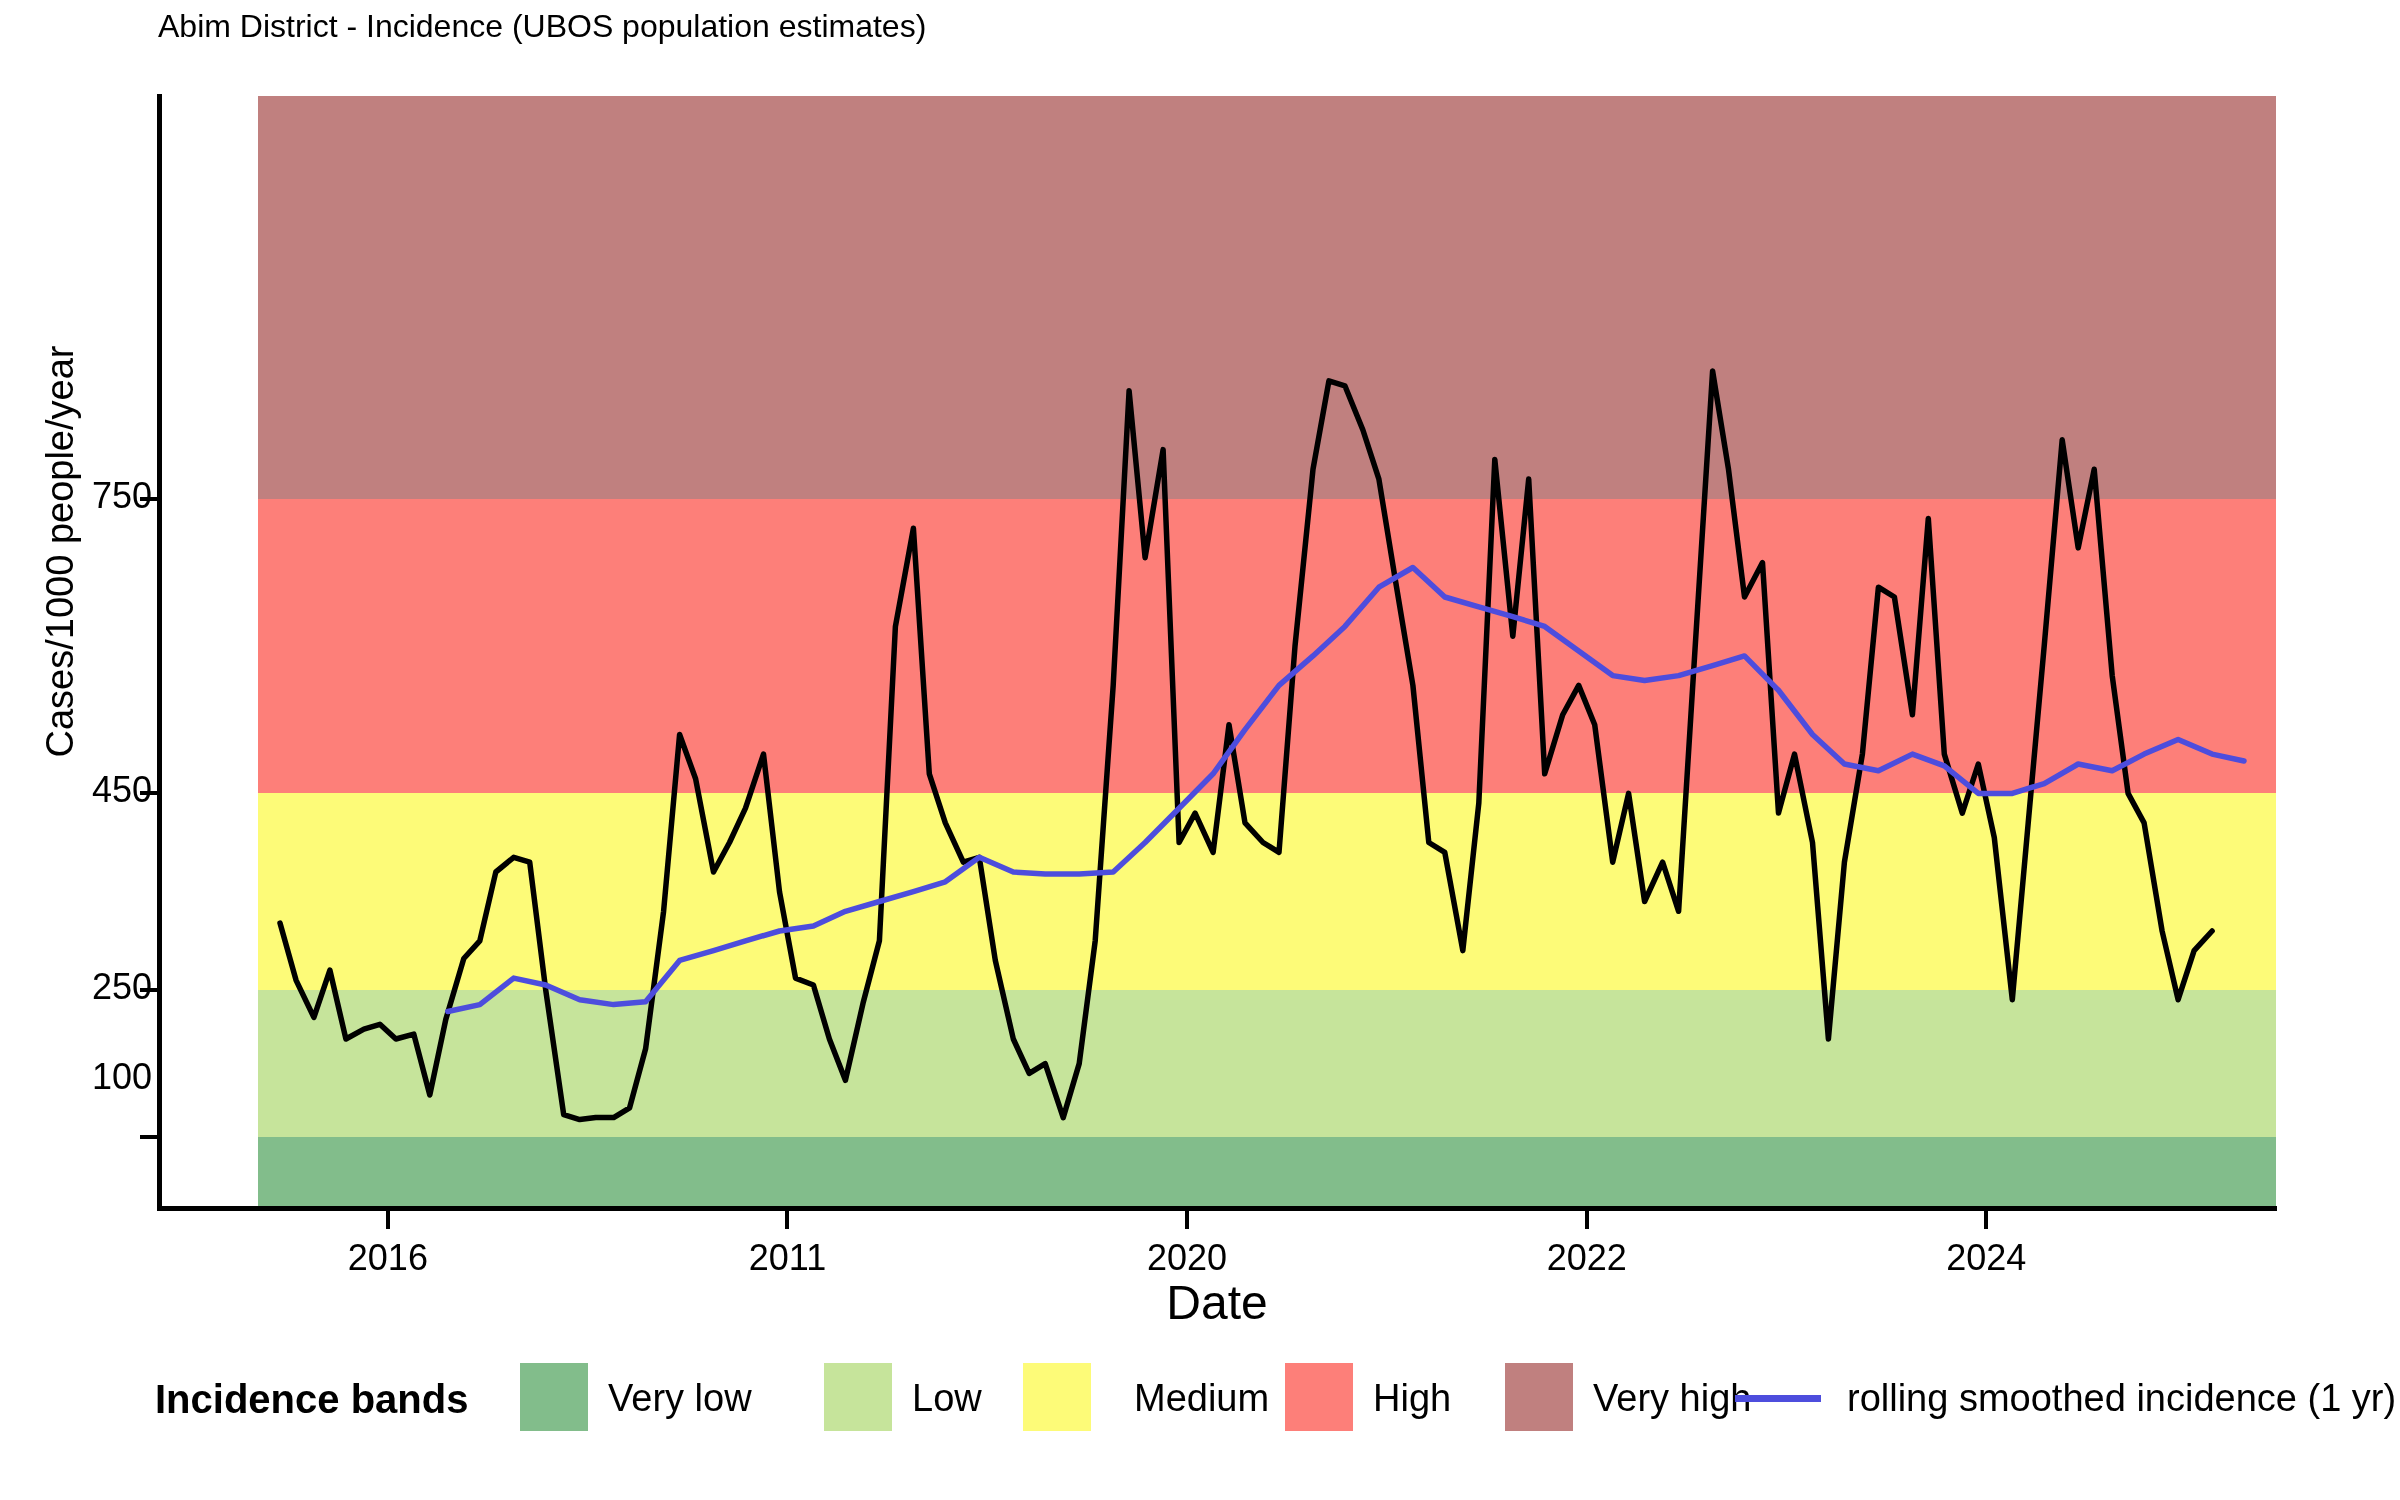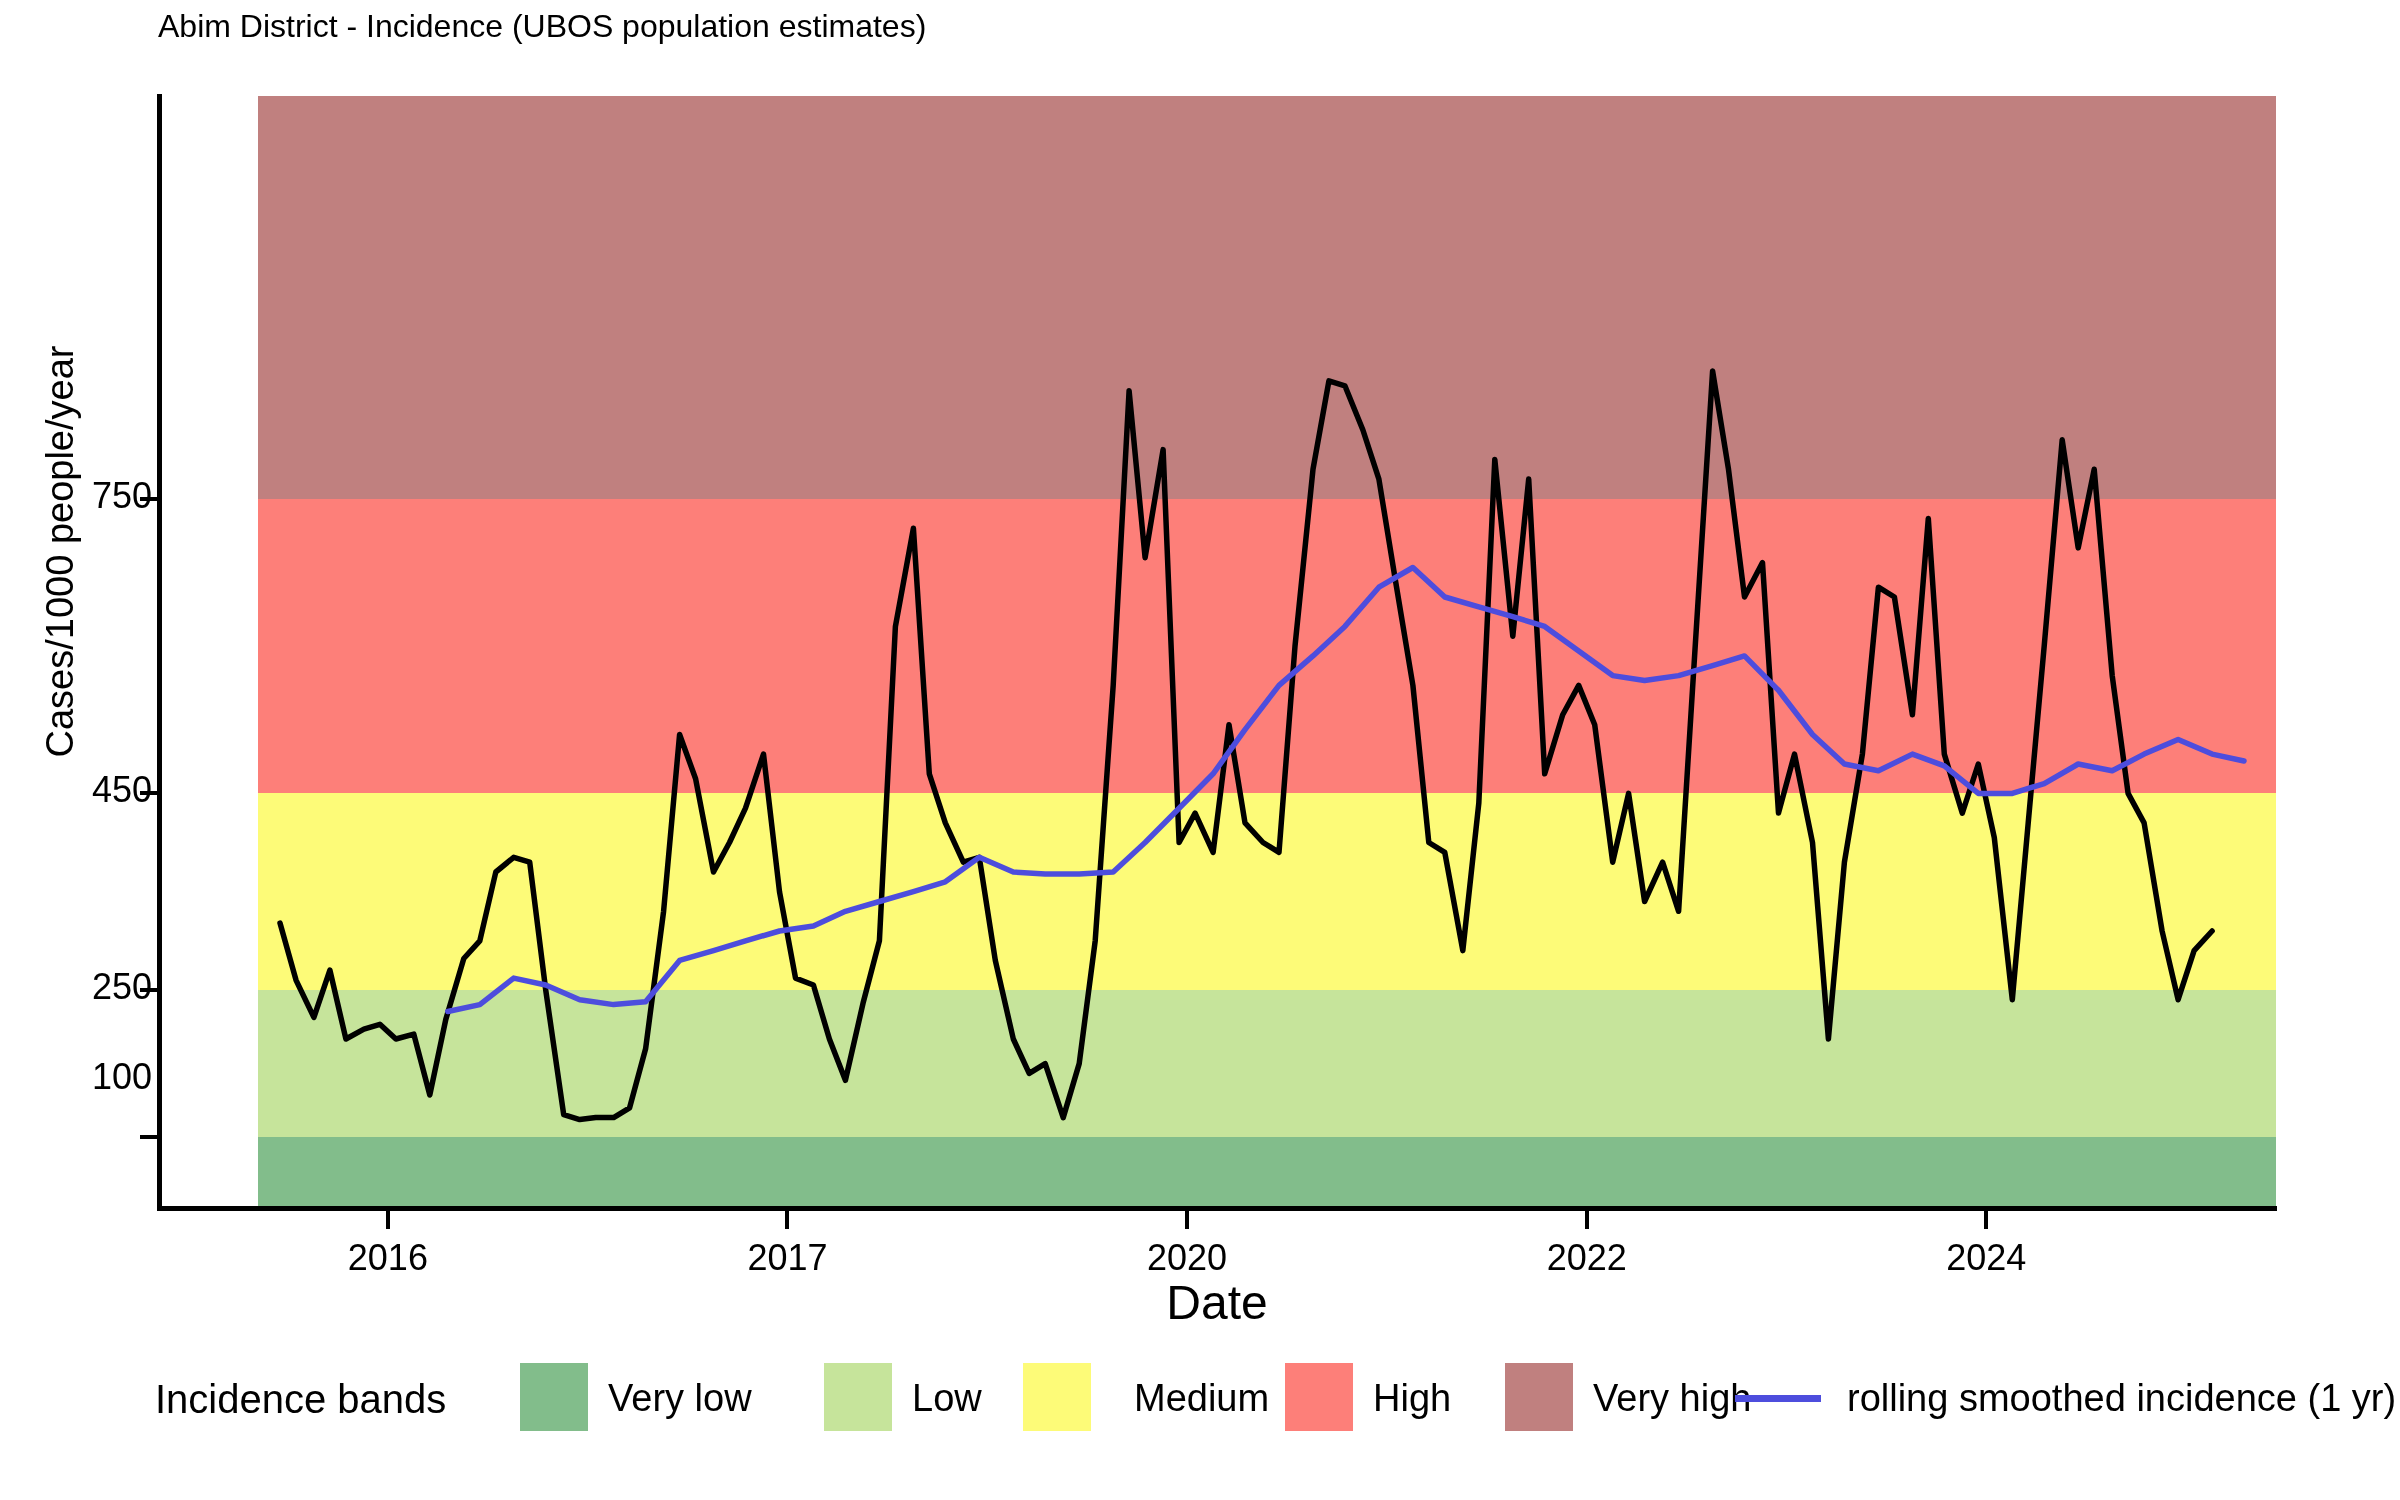--- a/index.html
+++ b/index.html
@@ -32,21 +32,21 @@
   .xtick-label{position:absolute;top:1237px;font-size:36px;color:#000;text-align:center;white-space:nowrap;}
 
   
   #panel{position:absolute;left:258px;top:96px;width:2018px;height:1110px;overflow:hidden;}
   .band{position:absolute;left:0;width:100%;}
 
   svg.series{position:absolute;left:0;top:0;width:100%;height:100%;overflow:visible;}
 
   
   #legend{position:absolute;left:0;top:1355px;width:2400px;height:110px;}
-  .legend-title{position:absolute;left:155px;top:22px;font-size:40px;color:#000;white-space:nowrap;}
+  .legend-title{position:absolute;left:155px;top:22px;font-size:40px;color:#000;white-space:nowrap;font-weight:bold;}
   .lg-key{position:absolute;top:8px;width:68px;height:68px;}
   .lg-text{position:absolute;top:22px;font-size:38px;color:#000;white-space:nowrap;}
   .lg-line{position:absolute;top:40px;width:86px;height:7px;}
 </style>
 </head>
 <body>
 
 <div id="root">
 
   <div class="chart-title">Abim District - Incidence (UBOS population estimates)</div>
@@ -64,21 +64,21 @@
       <div class="ytick-label" style="top: 965.894px;">250</div>
       <div class="ytick" style="top: 791.434px;"></div>
       <div class="ytick-label" style="top: 769.434px; margin-left: 38px;">450</div>
       <div class="ytick" style="top: 496.743px;"></div>
       <div class="ytick-label" style="top: 474.743px;">750</div>
     </div>
   <div id="xticks">
       <div class="xtick" style="left: 385.871px;"></div>
       <div class="xtick-label" style="left: 317.871px; width: 140px;">2016</div>
       <div class="xtick" style="left: 785.475px;"></div>
-      <div class="xtick-label" style="left: 717.475px; width: 140px;">2017</div>
+      <div class="xtick-label" style="left: 717.475px; width: 140px;">2011</div>
       <div class="xtick" style="left: 1185.08px;"></div>
       <div class="xtick-label" style="left: 1117.08px; width: 140px;">2020</div>
       <div class="xtick" style="left: 1584.68px;"></div>
       <div class="xtick-label" style="left: 1516.68px; width: 140px;">2022</div>
       <div class="xtick" style="left: 1984.29px;"></div>
       <div class="xtick-label" style="left: 1916.29px; width: 140px;">2024</div>
     </div>
 
   <div id="panel">
     <div id="bands">

